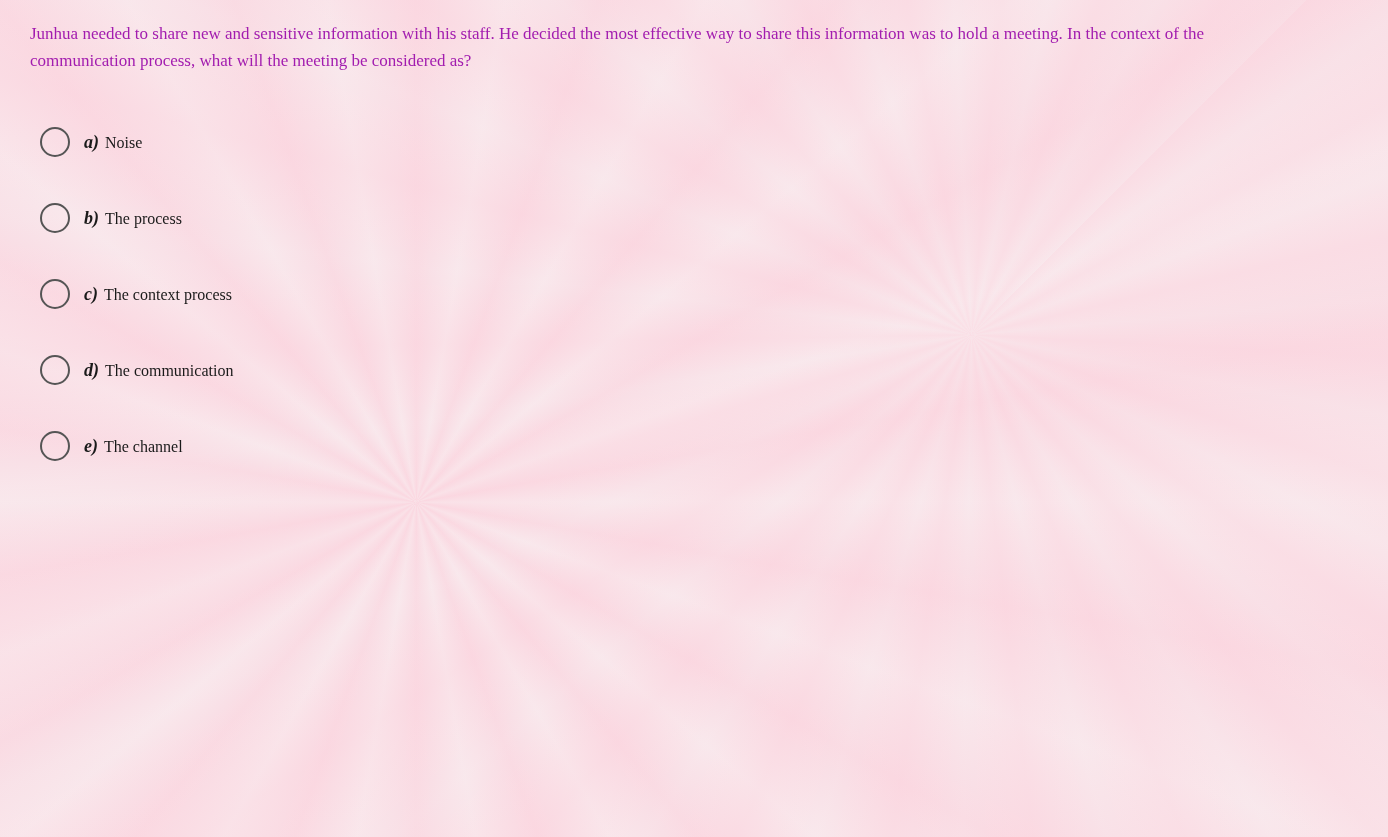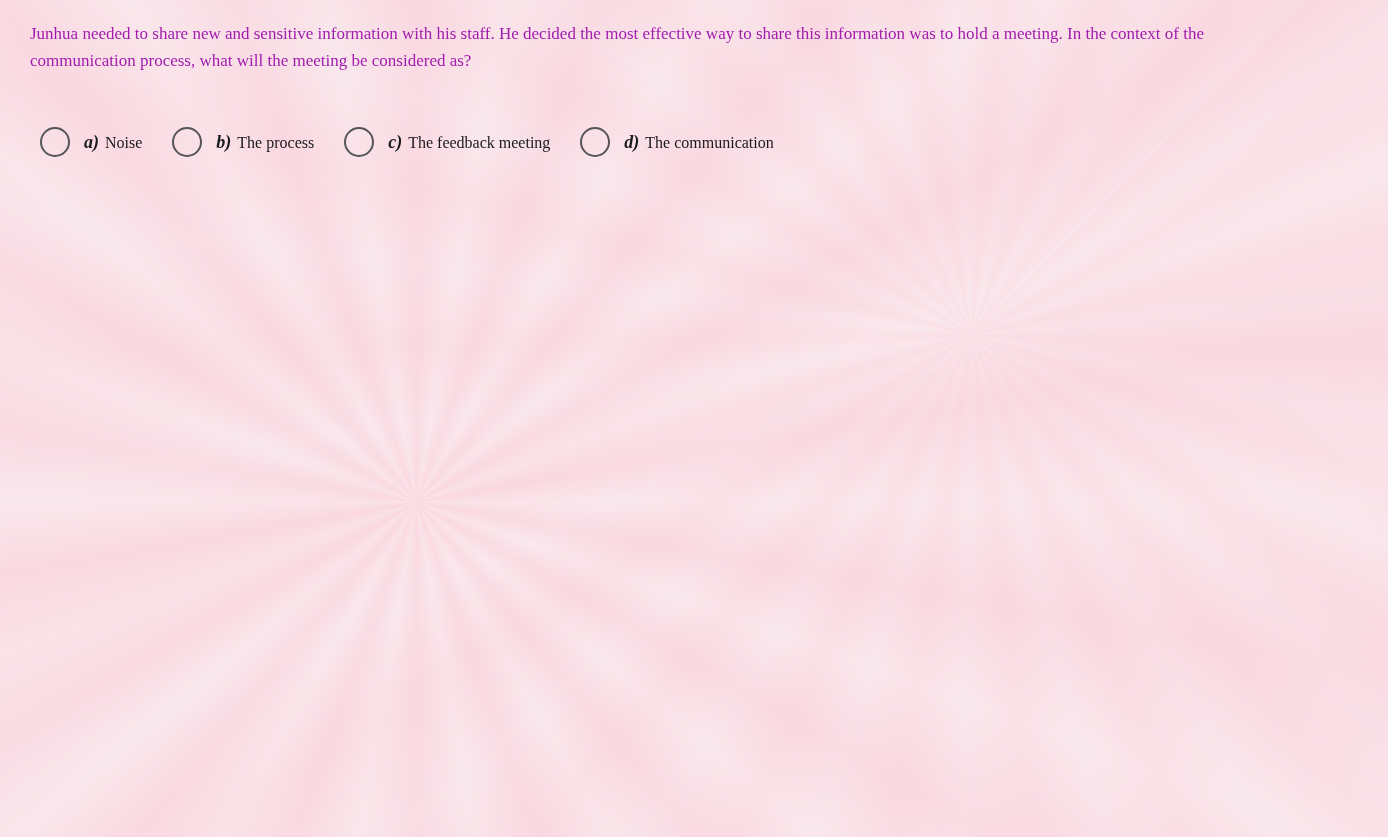--- a/index.html
+++ b/index.html
@@ -64,21 +64,21 @@
       font-size: 17px;
       line-height: 1.6;
       color: #a21caf;
       max-width: 1200px;
       margin-bottom: 35px;
     }
 
     .options-list {
       list-style: none;
       display: flex;
-      flex-direction: row;
+      flex-direction: column;
       gap: 10px;
     }
 
     .option-item {
       display: flex;
       align-items: center;
       gap: 14px;
       padding: 18px 10px;
       cursor: pointer;
     }
@@ -120,20 +120,24 @@
   <li class="option-item">
         <span class="radio-circle"></span>
         <span class="option-label"><span class="letter">a)</span><span class="answer-text">Noise</span></span>
       </li>
       <li class="option-item">
         <span class="radio-circle"></span>
         <span class="option-label"><span class="letter">b)</span><span class="answer-text">The process</span></span>
       </li>
       <li class="option-item">
         <span class="radio-circle"></span>
-        <span class="option-label"><span class="letter">c)</span><span class="answer-text">The feedback meeting</span></span>
+        <span class="option-label"><span class="letter">c)</span><span class="answer-text">The context process</span></span>
       </li>
       <li class="option-item">
         <span class="radio-circle"></span>
         <span class="option-label"><span class="letter">d)</span><span class="answer-text">The communication</span></span>
       </li>
+      <li class="option-item">
+        <span class="radio-circle"></span>
+        <span class="option-label"><span class="letter">e)</span><span class="answer-text">The channel</span></span>
+      </li>
     </ul>
 </div>
 
 </body></html>

